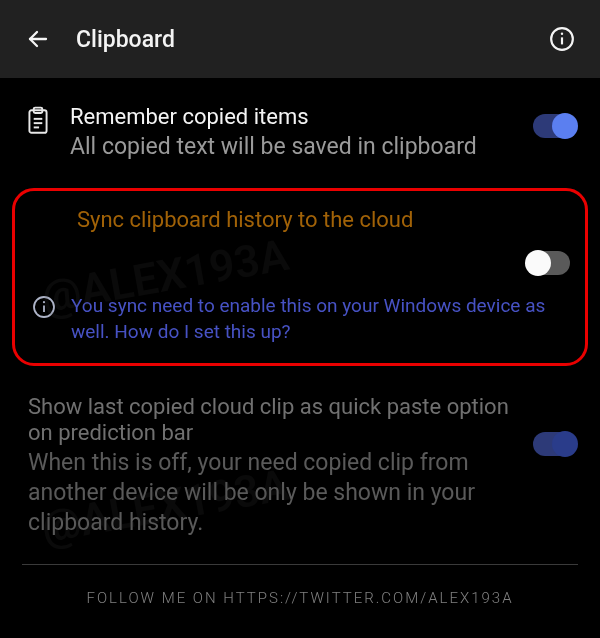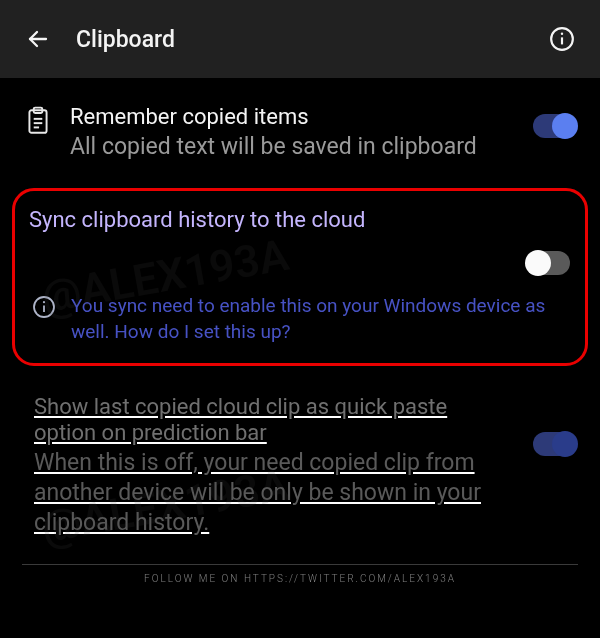--- a/index.html
+++ b/index.html
@@ -105,23 +105,24 @@
     padding: 16px 14px 18px 14px;
   }
   .highlight-box .hb-row {
     display: flex;
     align-items: flex-start;
     gap: 12px;
   }
   .hb-body { flex: 1; }
   .hb-title {
     font-size: 22px;
-    color: #c4b5fd;
+    color: #a16207;
     line-height:1.2;
     margin-bottom: 2px;
+    margin-left: 48px;
   }
   .hb-sub {
     font-size: 18.5px;
     color: #9a9a9a;
     line-height: 1.3;
   }
   .hb-info {
     margin-top: 18px;
     display: flex;
     align-items: flex-start;
@@ -144,23 +145,23 @@
   .section.dim .sec-sub { color: #5a5a5a; }
 
   .divider {
     height: 1px;
     background: #3a3a3a;
     margin: 18px 22px 0 22px;
   }
   .footer {
     text-align:center;
     color:#808080;
-    font-size: 10px;
+    font-size: 15px;
     letter-spacing: 2px;
-    margin-top: 8px;
+    margin-top: 24px;
     font-weight: 300;
   }
 
   .watermark {
     position: absolute;
     font-size: 44px;
     font-weight: 600;
     color: rgba(70,70,70,0.15);
     transform: rotate(-10deg);
     pointer-events: none;
@@ -236,21 +237,21 @@
               <circle cx="12" cy="12" r="10"></circle>
               <line x1="12" y1="10.5" x2="12" y2="17"></line>
               <circle cx="12" cy="7.2" r="1.1" fill="#aeb4c8" stroke="none"></circle>
             </svg>
         </div>
         <div class="hb-info-text">You sync need to enable this on your Windows device as well. How do I set this up?</div>
       </div>
     </div>
 
     <div class="section dim" style="padding-top:18px;">
-      <div class="sec-body" style="margin-left:10px;text-decoration:underline;">
+      <div class="sec-body" style="margin-left:4px;">
         <div class="sec-title">Show last copied cloud clip as quick paste option on prediction bar</div>
         <div class="sec-sub">When this is off, your need copied clip from another device will be only be shown in your clipboard history.</div>
       </div>
       <div class="toggle-wrap" style="padding-top:38px;">
         <div class="toggle on on-dim">
             <div class="knob"></div>
           </div>
       </div>
     </div>
 

